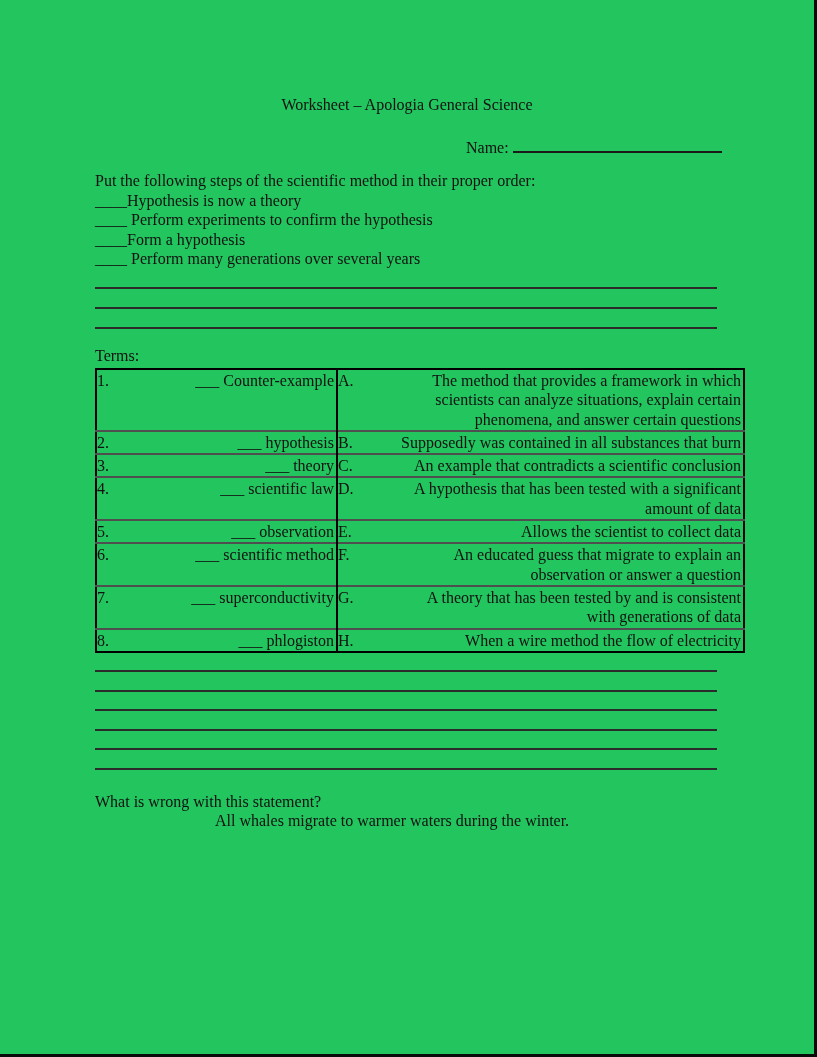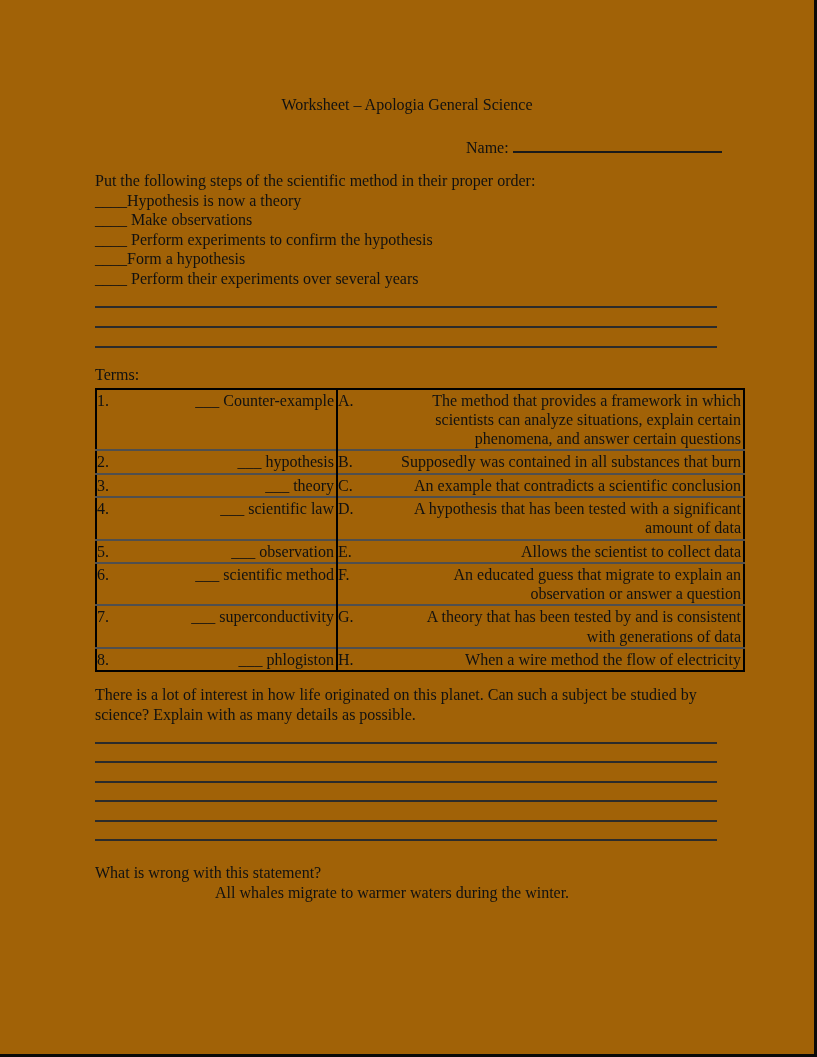--- a/index.html
+++ b/index.html
@@ -5,21 +5,21 @@
   html, body {
     margin: 0;
     padding: 0;
     background: #ffffff;
   }
   .page {
     position: relative;
     width: 817px;
     height: 1057px;
     box-sizing: border-box;
-    background: #a16207;
+    background: #22c55e;
     border-right: 3px solid #0a0a0a;
     border-bottom: 3px solid #0a0a0a;
     font-family: "Liberation Serif", "DejaVu Serif", serif;
     font-size: 16px;
     line-height: 19.5px;
     color: #111111;
     overflow: hidden;
   }
   .title {
     padding-top: 95px;
@@ -98,27 +98,26 @@
 
   <div class="content">
 
     <div class="steps-section">
       <div>Put the following steps of the scientific method in their proper order:</div>
       <div class="steps-list">
 
 
           <div>____Hypothesis is now a theory</div>
 
-          <div>____ Make observations</div>
 
           <div>____ Perform experiments to confirm the hypothesis</div>
 
           <div>____Form a hypothesis</div>
 
-          <div>____ Perform their experiments over several years</div>
+          <div>____ Perform many generations over several years</div>
         </div>
     </div>
 
     <div class="answer-group limitations-lines">
         <div class="answer-line"></div>
         <div class="answer-line"></div>
         <div class="answer-line"></div>
       </div>
 
     <div class="terms-heading">Terms:</div>
@@ -246,22 +245,20 @@
             <td class="def-cell">
               <div class="cell-flex">
                 <span class="letter-span">H.</span>
                 <span class="def-span">When a wire method the flow of electricity</span>
               </div>
             </td>
           </tr>
         </tbody>
     </table>
 
-    <div class="essay-prompt">There is a lot of interest in how life originated on this planet. Can such a subject be studied by
-science? Explain with as many details as possible.</div>
     <div class="answer-group essay-lines">
         <div class="answer-line"></div>
         <div class="answer-line"></div>
         <div class="answer-line"></div>
         <div class="answer-line"></div>
         <div class="answer-line"></div>
         <div class="answer-line"></div>
       </div>
 
     <div class="statement-section">

